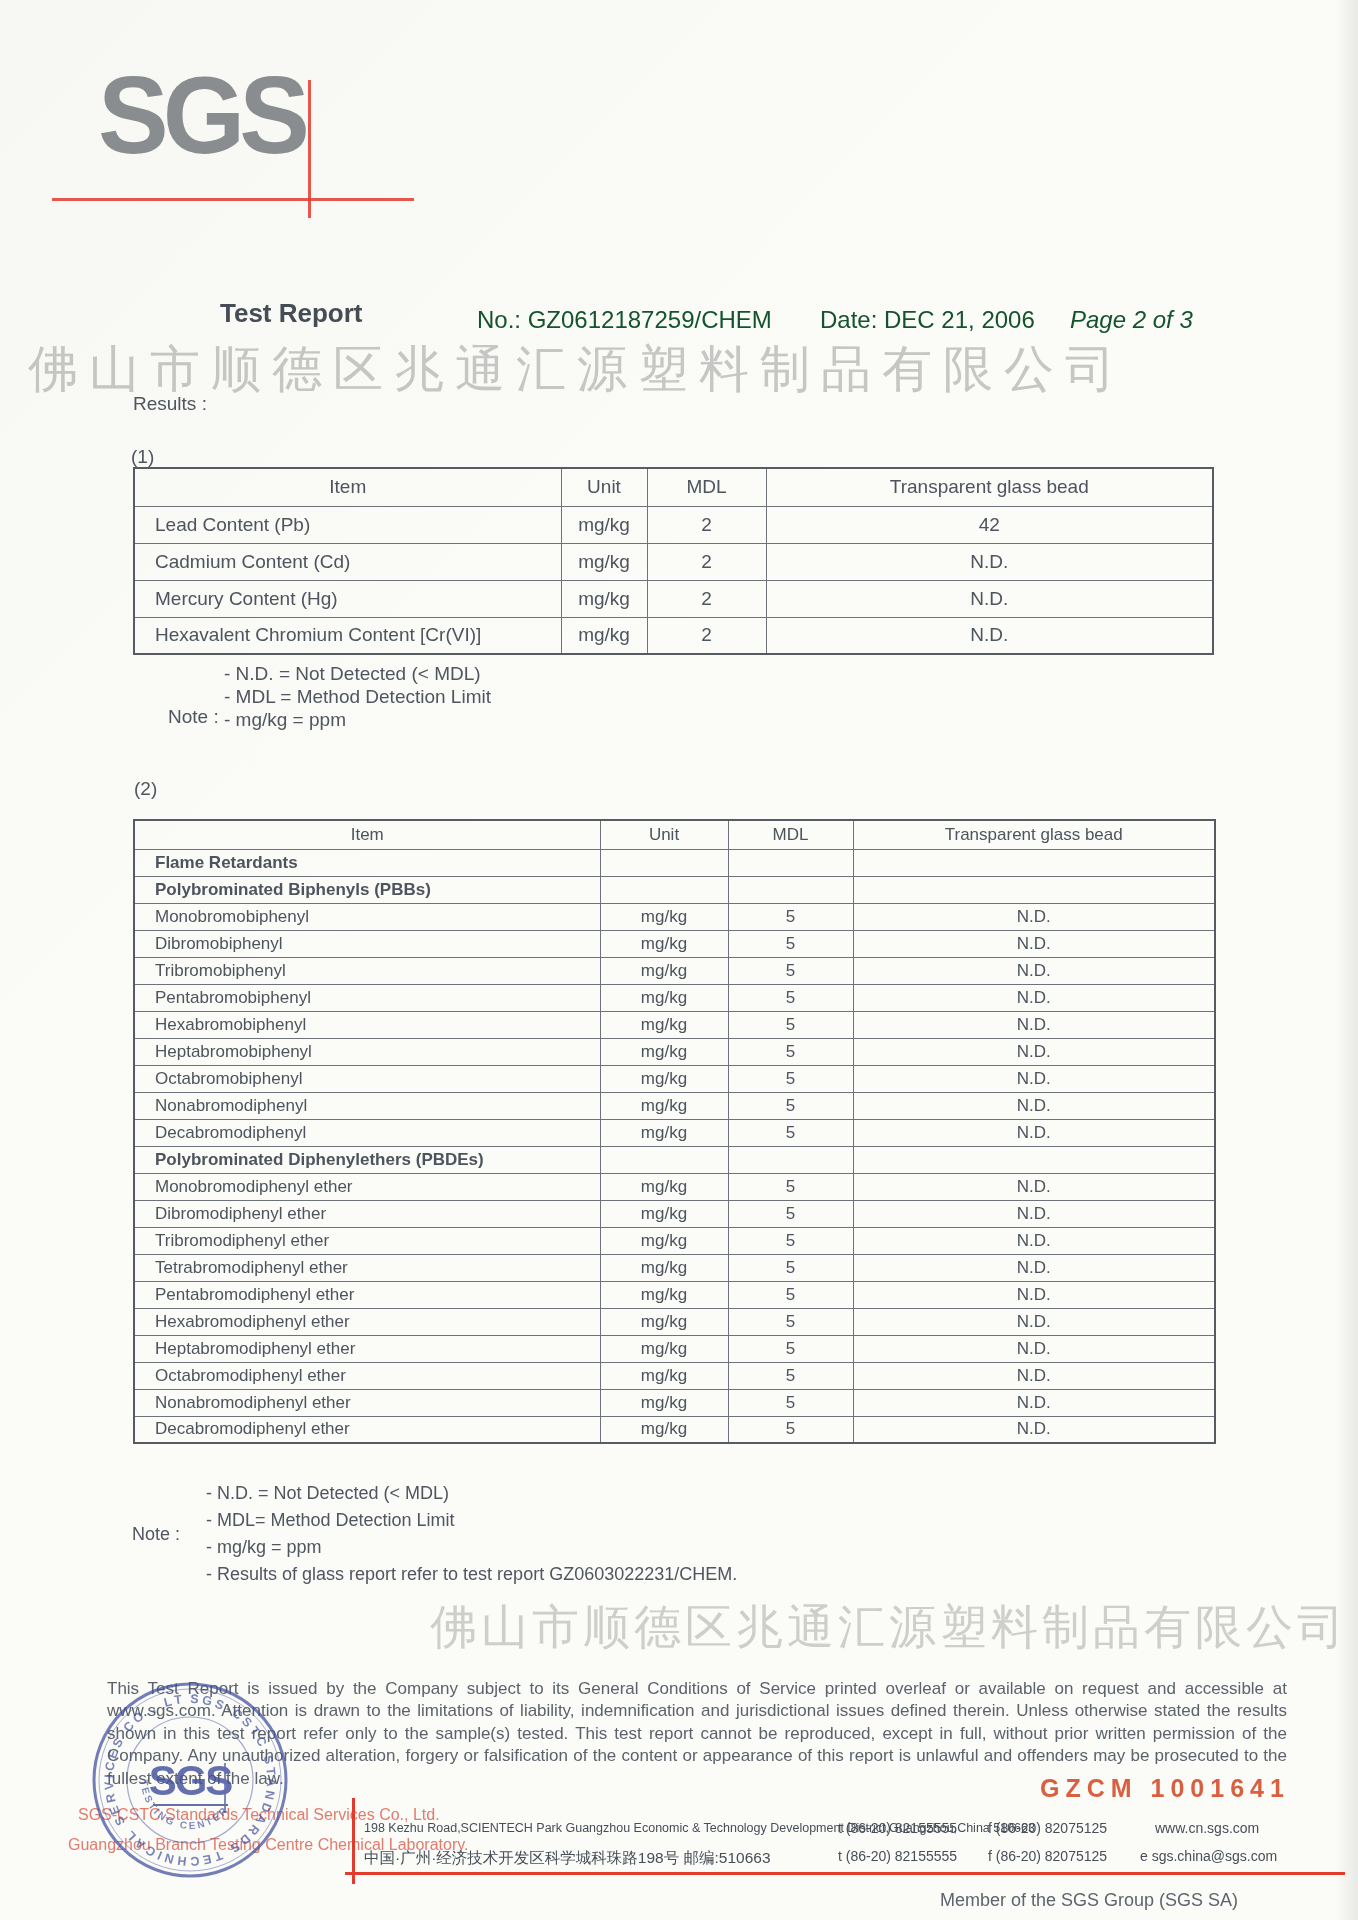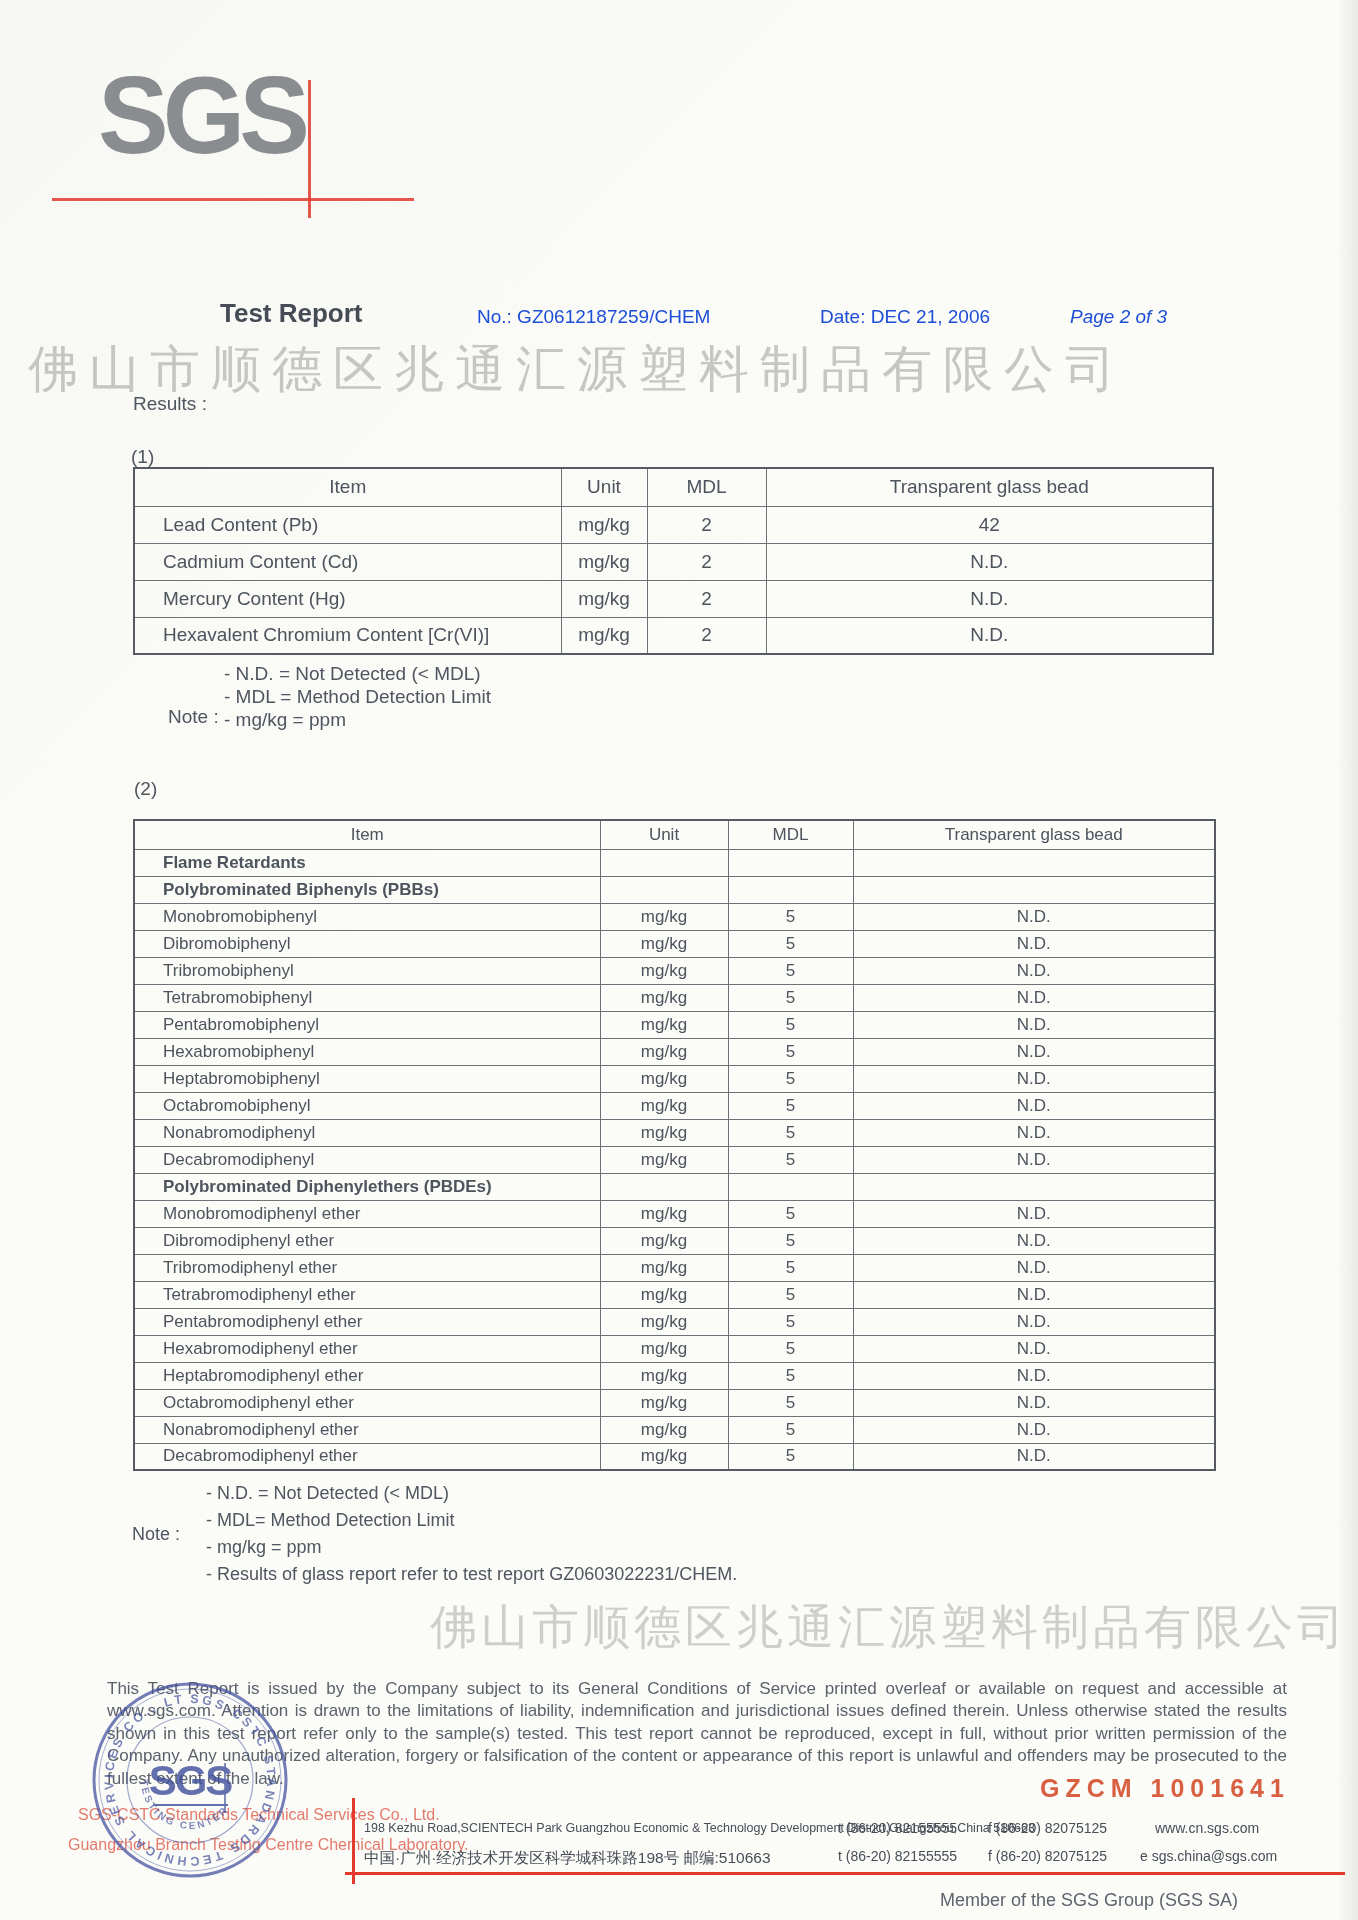--- a/index.html
+++ b/index.html
@@ -28,35 +28,35 @@
   
   .logo{left:98px;top:62px;font-size:106px;font-weight:700;letter-spacing:-6px;color:var(--logo-gray);line-height:1;transform:scaleY(1.04);}
   .logo-underline{left:52px;top:198px;width:362px;height:2.5px;background:var(--accent-red);opacity:.85;}
   .logo-vline{left:308px;top:80px;width:2.5px;height:138px;background:var(--accent-red);opacity:.85;}
 
   .watermark{color:var(--watermark-gray);white-space:nowrap;z-index:1;font-family:"Liberation Sans",sans-serif;margin-top:48px;}
   .wm-top{left:28px;top:288px;font-size:50px;letter-spacing:11px;}
   .wm-bottom{left:430px;top:1548px;font-size:47px;letter-spacing:4px;opacity:.85;}
 
   .title{left:220px;top:298px;font-size:26px;font-weight:700;color:#454c55;z-index:2;}
-  .hmeta{top:306px;font-size:19px;color:#1d4ed8;z-index:2;}
+  .hmeta{top:306px;font-size:24px;color:#14532d;z-index:2;}
   .report-no{left:477px;}
   .report-date{left:820px;text-align:center;}
   .report-page{left:1070px;font-style:italic;}
 
   
   .results-label{left:133px;top:393px;font-size:19px;}
   .tbl-index{font-size:19px;}
   .idx1{left:131px;top:446px;}
   .idx2{left:134px;top:778px;}
 
   table{border-collapse:collapse;table-layout:fixed;z-index:2;position:absolute;background:transparent;}
   th,td{border:1.4px solid #6d7278;font-weight:400;overflow:hidden;white-space:nowrap;}
   th{text-align:center;}
-  .c-item{text-align:left;padding-left:28px;}
+  .c-item{text-align:left;padding-left:20px;}
   .c-mid{text-align:center;}
   tr.section td{font-weight:700;}
   .t1{left:133px;top:467px;width:1079px;font-size:19px;color:#4d545d;border:2.2px solid #565b61;}
   .t1 th{height:38px;}
   .t1 td{height:37px;}
   .t2{left:133px;top:819px;width:1081px;font-size:17px;color:#4d545d;border:2.2px solid #565b61;}
   .t2 th{height:29px;}
   .t2 td{height:27px;}
 
   .note-label{font-size:19px;margin-top:44px;}
@@ -199,26 +199,20 @@
         <td class="c-mid">5</td>
         <td class="c-mid">N.D.</td>
       </tr>
       <tr>
         <td class="c-item">Tribromobiphenyl</td>
         <td class="c-mid">mg/kg</td>
         <td class="c-mid">5</td>
         <td class="c-mid">N.D.</td>
       </tr>
       <tr>
-        <td class="c-item">Tetrabromobiphenyl</td>
-        <td class="c-mid">mg/kg</td>
-        <td class="c-mid">5</td>
-        <td class="c-mid">N.D.</td>
-      </tr>
-      <tr>
         <td class="c-item">Pentabromobiphenyl</td>
         <td class="c-mid">mg/kg</td>
         <td class="c-mid">5</td>
         <td class="c-mid">N.D.</td>
       </tr>
       <tr>
         <td class="c-item">Hexabromobiphenyl</td>
         <td class="c-mid">mg/kg</td>
         <td class="c-mid">5</td>
         <td class="c-mid">N.D.</td>

